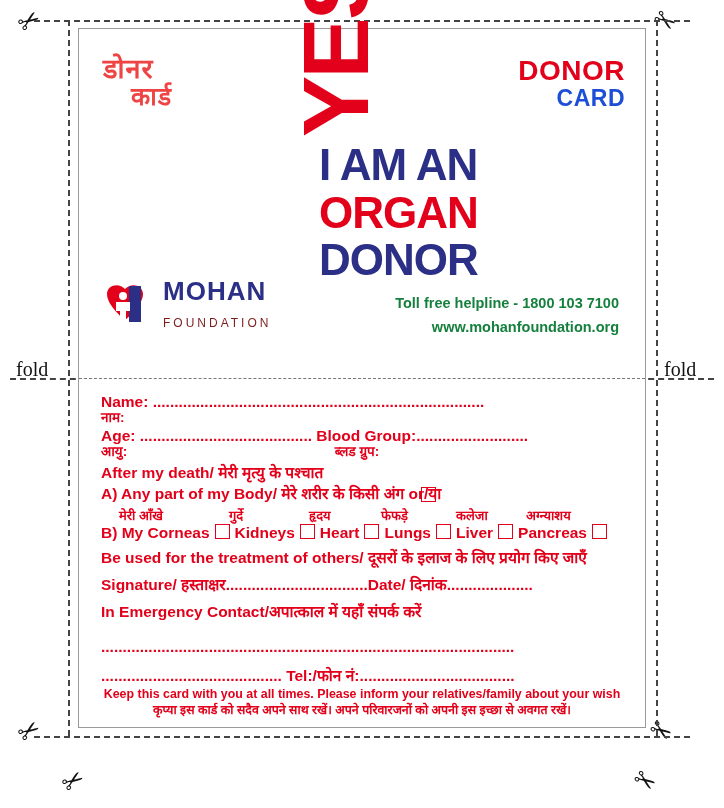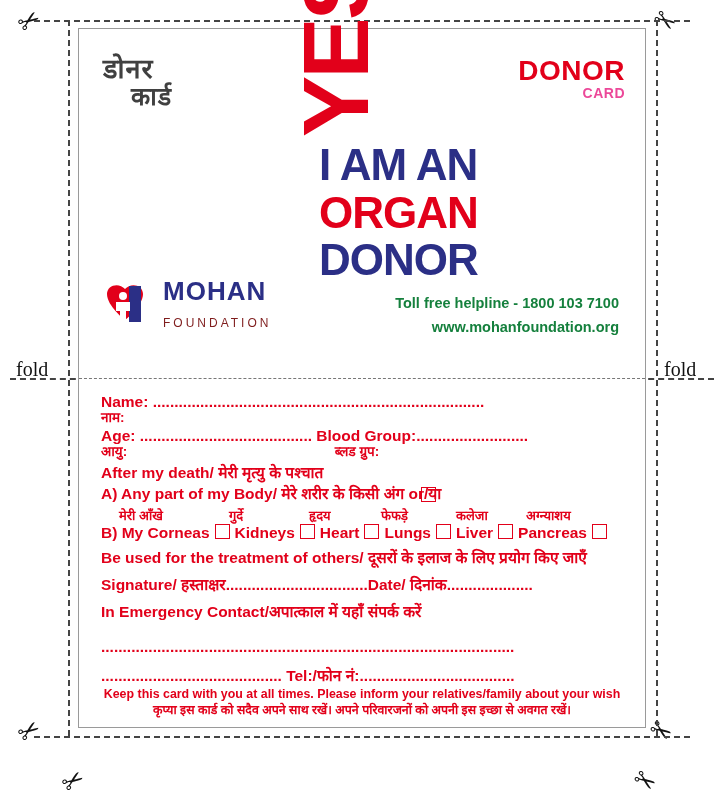--- a/index.html
+++ b/index.html
@@ -61,21 +61,21 @@
     position: relative;
     height: 350px;
     border-bottom: 1px dashed #777;
     box-sizing: border-box;
   }
 
   .hindi-donor {
     position: absolute;
     left: 24px;
     top: 26px;
-    color: #404040;
+    color: #ef4444;
     font-family: "Liberation Sans", sans-serif;
     font-weight: bold;
     font-size: 27px;
     line-height: 1.05;
     letter-spacing: 1px;
   }
   .hindi-donor .l2 {
     display: block;
     margin-left: 28px;
     font-size: 25px;
@@ -88,23 +88,23 @@
     text-align: right;
   }
   .donor-card-en .l1 {
     color: #e2001a;
     font-weight: bold;
     font-size: 28px;
     letter-spacing: 0.5px;
     line-height: 1;
   }
   .donor-card-en .l2 {
-    color: #ec4899;
-    font-weight: bold;
-    font-size: 14px;
+    color: #1d4ed8;
+    font-weight: bold;
+    font-size: 23px;
     letter-spacing: 0.5px;
     line-height: 1.2;
   }
 
   .yes-word {
     position: absolute;
     left: 215px;
     top: 108px;
     color: #e2001a;
     font-weight: bold;

